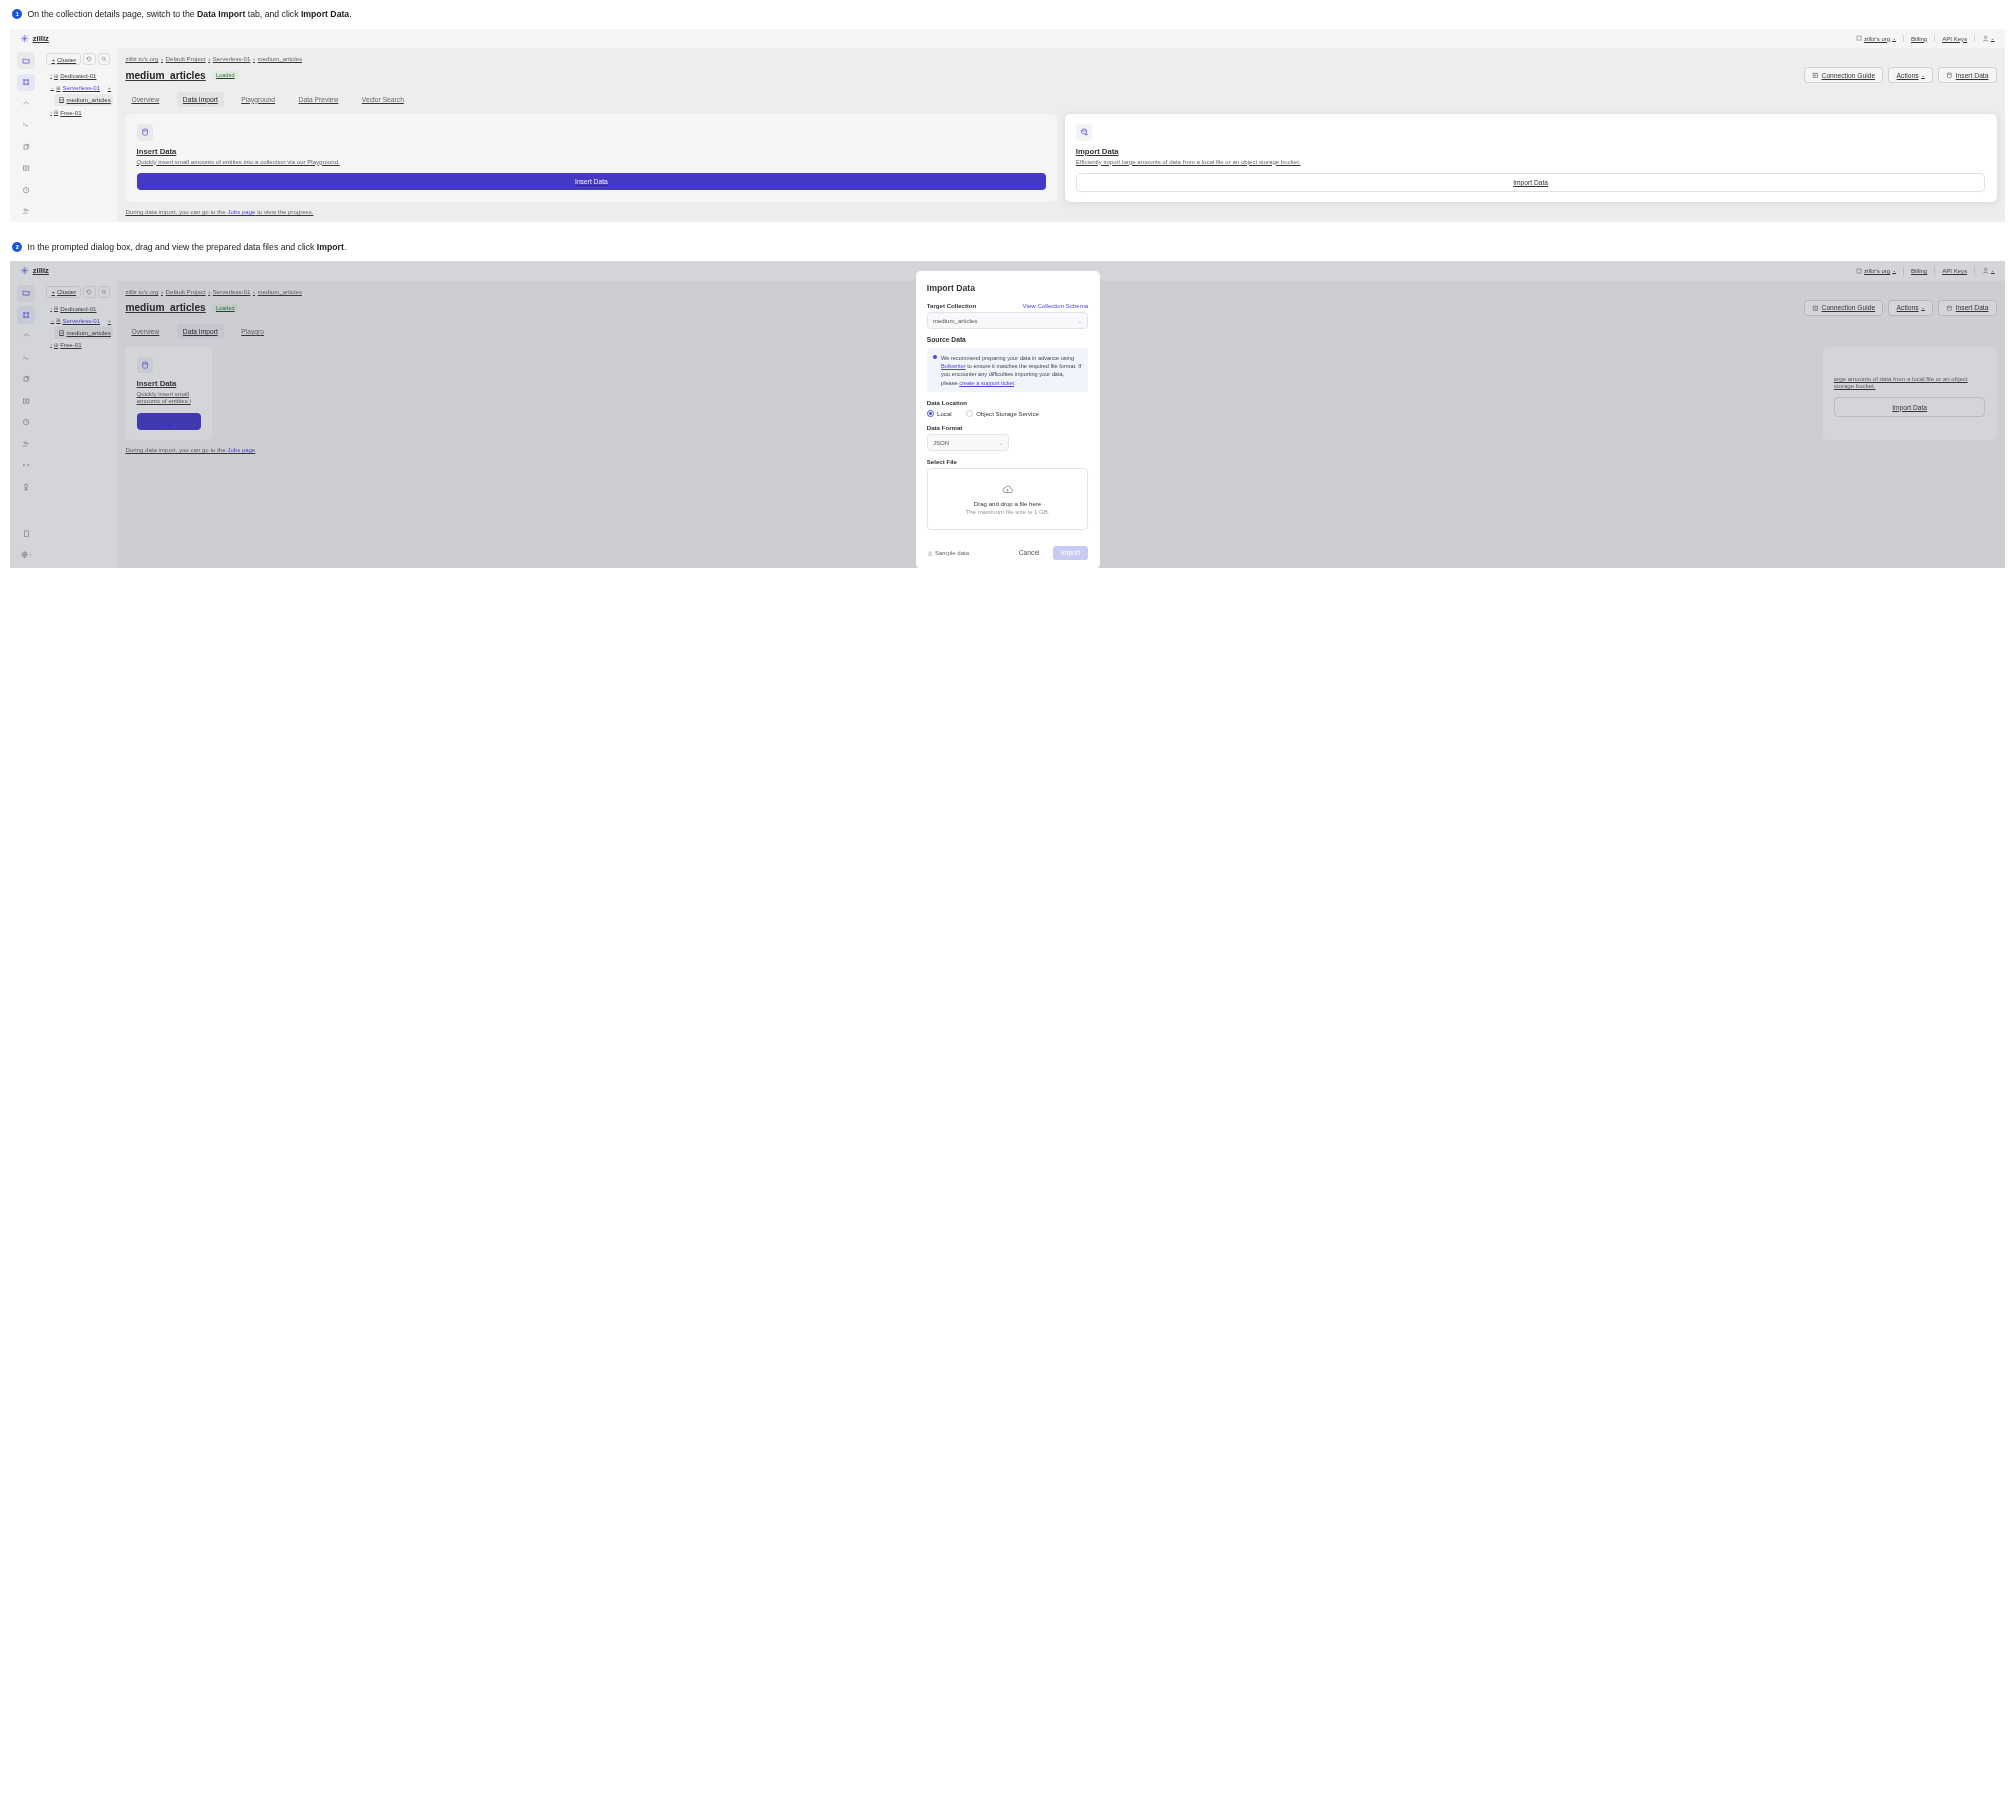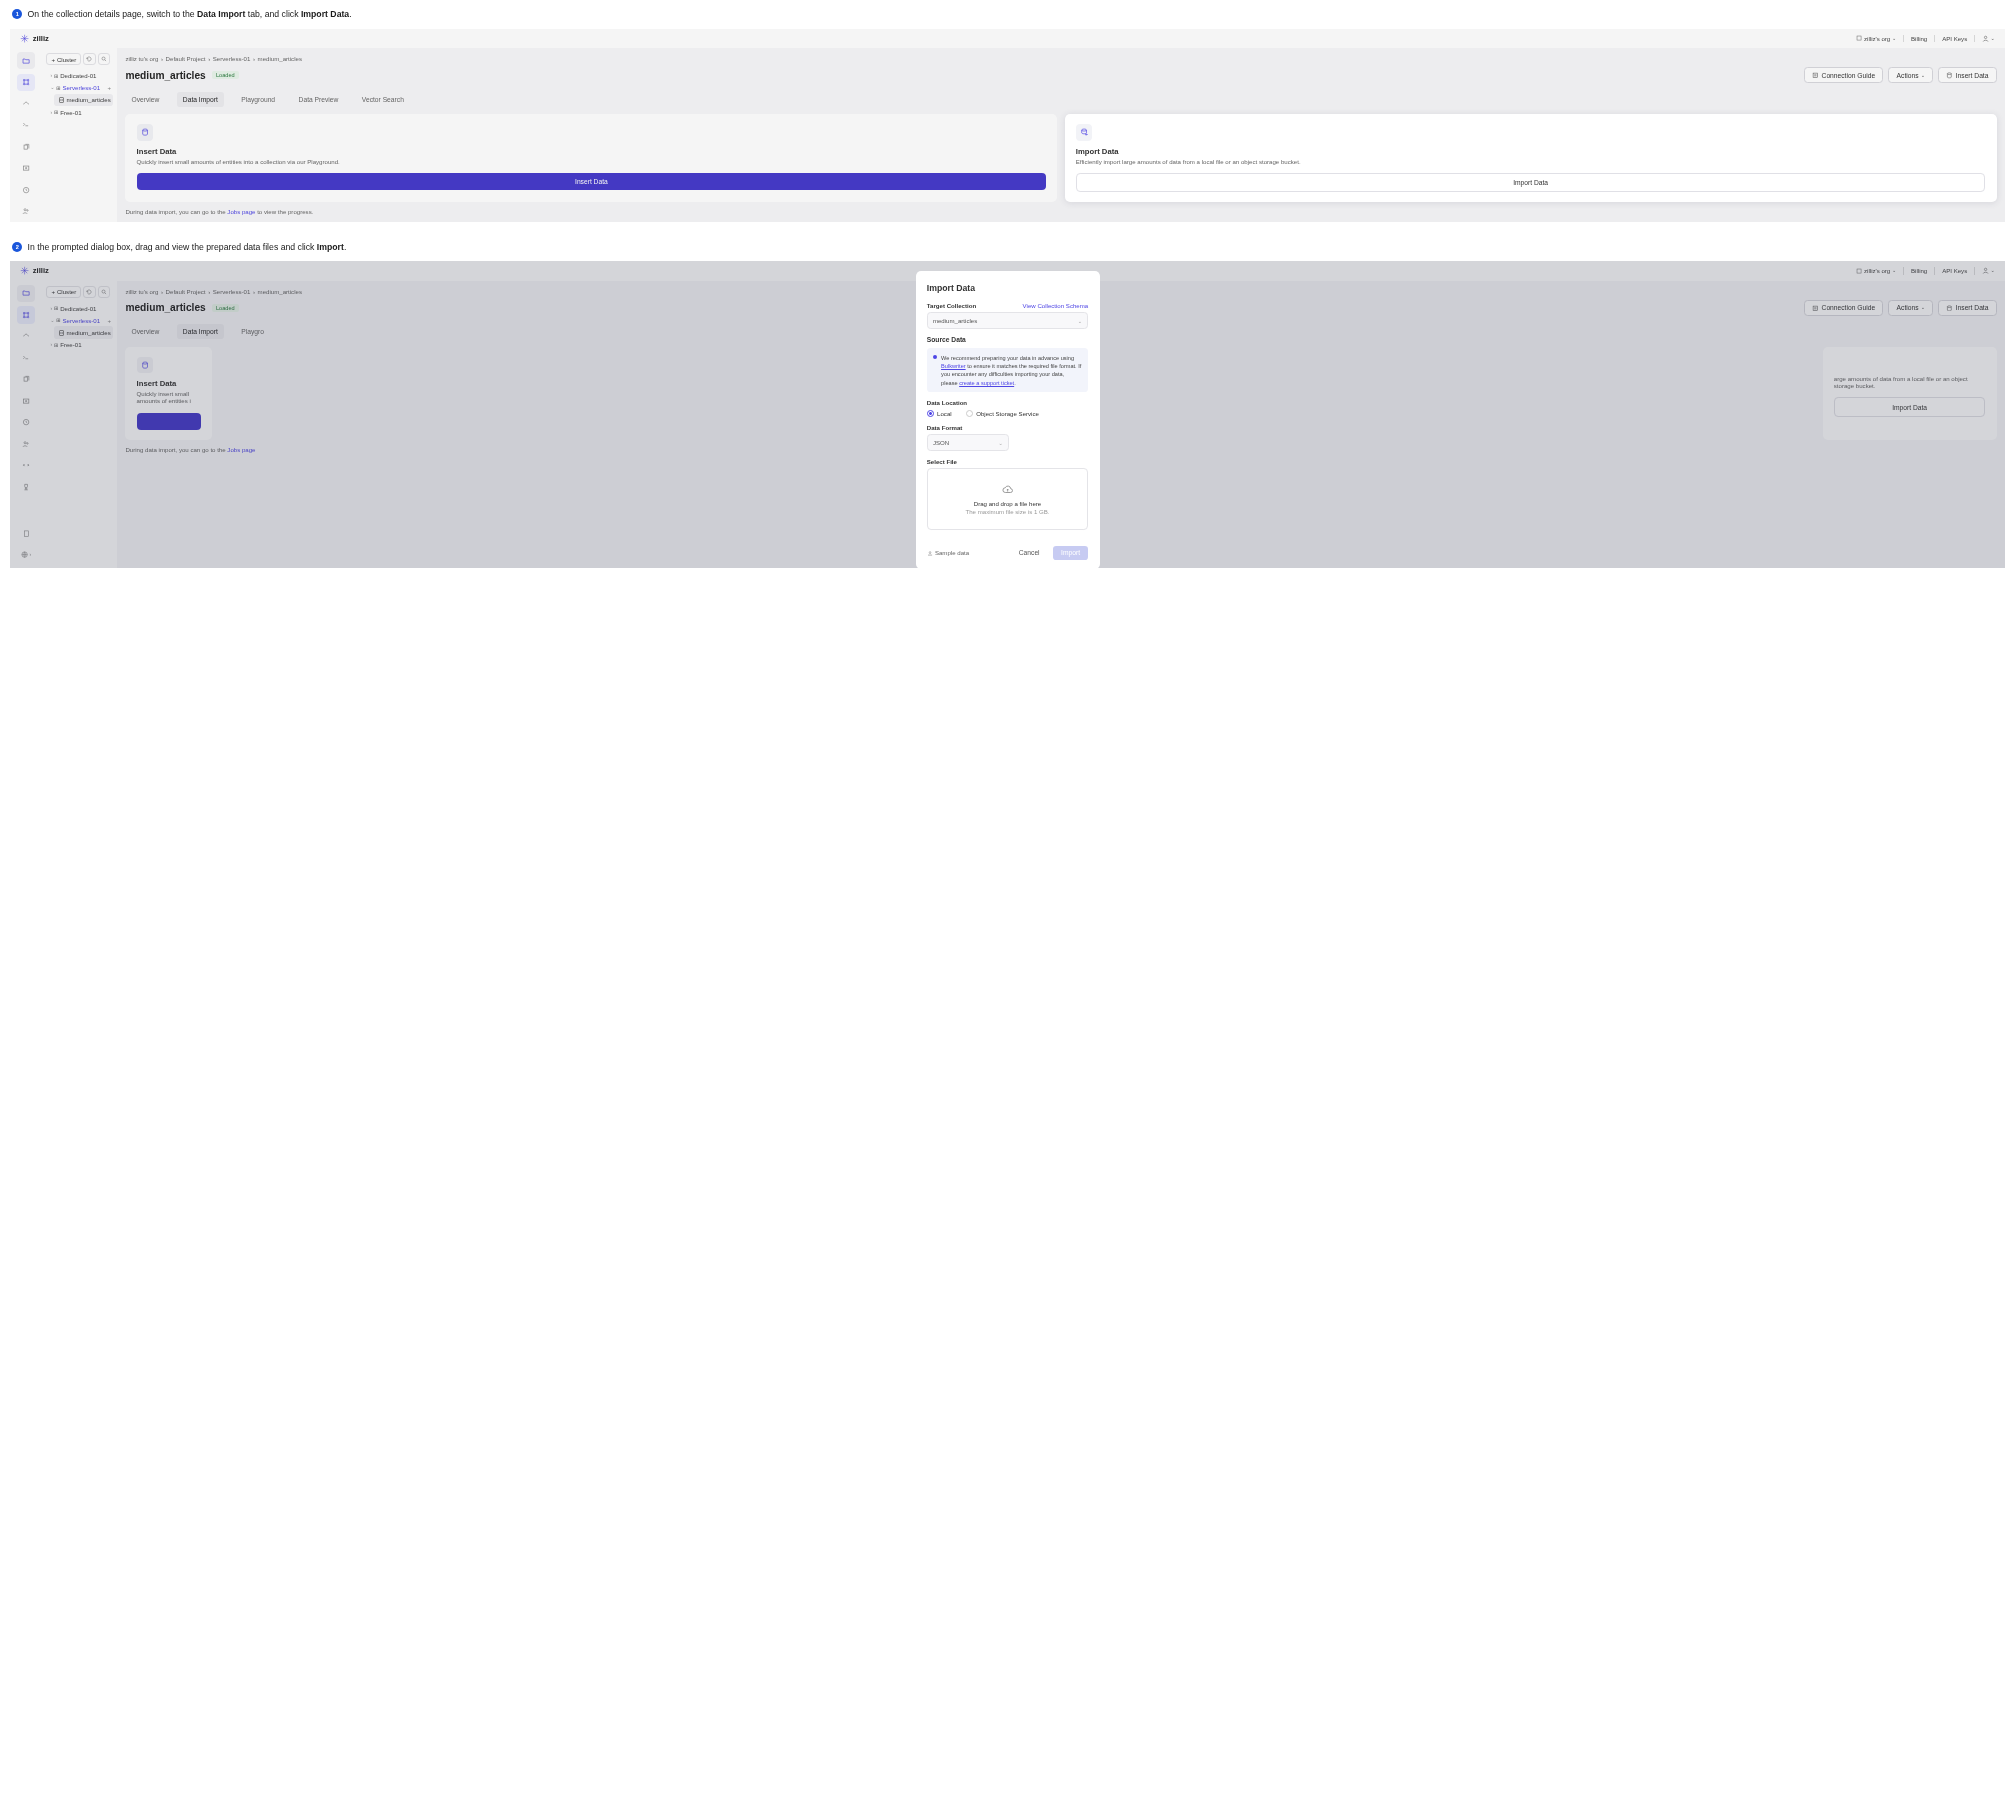--- a/index.html
+++ b/index.html
@@ -3,21 +3,21 @@
 <meta charset="utf-8">
 <style>
 * { box-sizing: border-box; margin: 0; padding: 0; }
 body { font-family: -apple-system, BlinkMacSystemFont, "Segoe UI", sans-serif; font-size: 6.7px; color: #333; background: #fff; }
 
 .instruction-row { display: flex; align-items: center; gap: 5.1px; padding: 9.2px 12.3px; background: #fff; }
 .step-badge { width: 10.2px; height: 10.2px; border-radius: 50%; background: #1a56db; color: #fff; display: flex; align-items: center; justify-content: center; font-size: 5.6px; font-weight: 600; }
 .instruction-text { font-size: 8.7px; font-weight: 500; color: #1a1a1a; }
 .instruction-text strong { font-weight: 700; }
 
-.app-frame { background: #fef9c3; margin: 0 10.2px 10.2px 10.2px; position: relative; }
+.app-frame { background: #fef9c3; margin: 0 10.2px 10.2px 10.2px; position: relative; text-decoration: underline; }
 .app-frame.dimmed::before { content:""; position:absolute; inset:0; background: rgba(80,80,90,0.06); z-index: 5; pointer-events:none; }
 
 .topbar { display:flex; align-items:center; justify-content:space-between; padding: 5.1px 10.2px; background: #fff; }
 .logo { display:flex; align-items:center; gap:3.1px; font-weight:600; font-size:7.7px; color:#222; }
 .logo-icon { width:9.2px; height:9.2px; }
 .top-right { display:flex; align-items:center; gap:7.2px; font-size:6.1px; color:#444; }
 .org-dropdown { display:flex; align-items:center; gap:2px; }
 .divider-v { width:0.5px; height:7.2px; background:#ddd; }
 
 .body-row { display:flex; }

